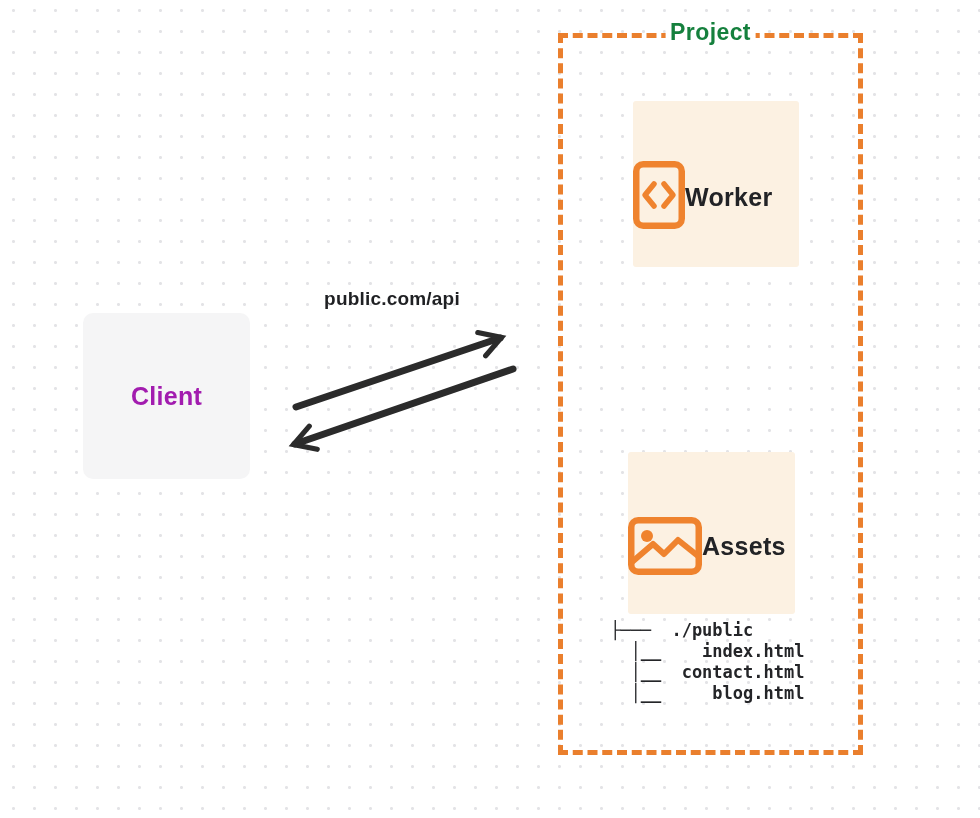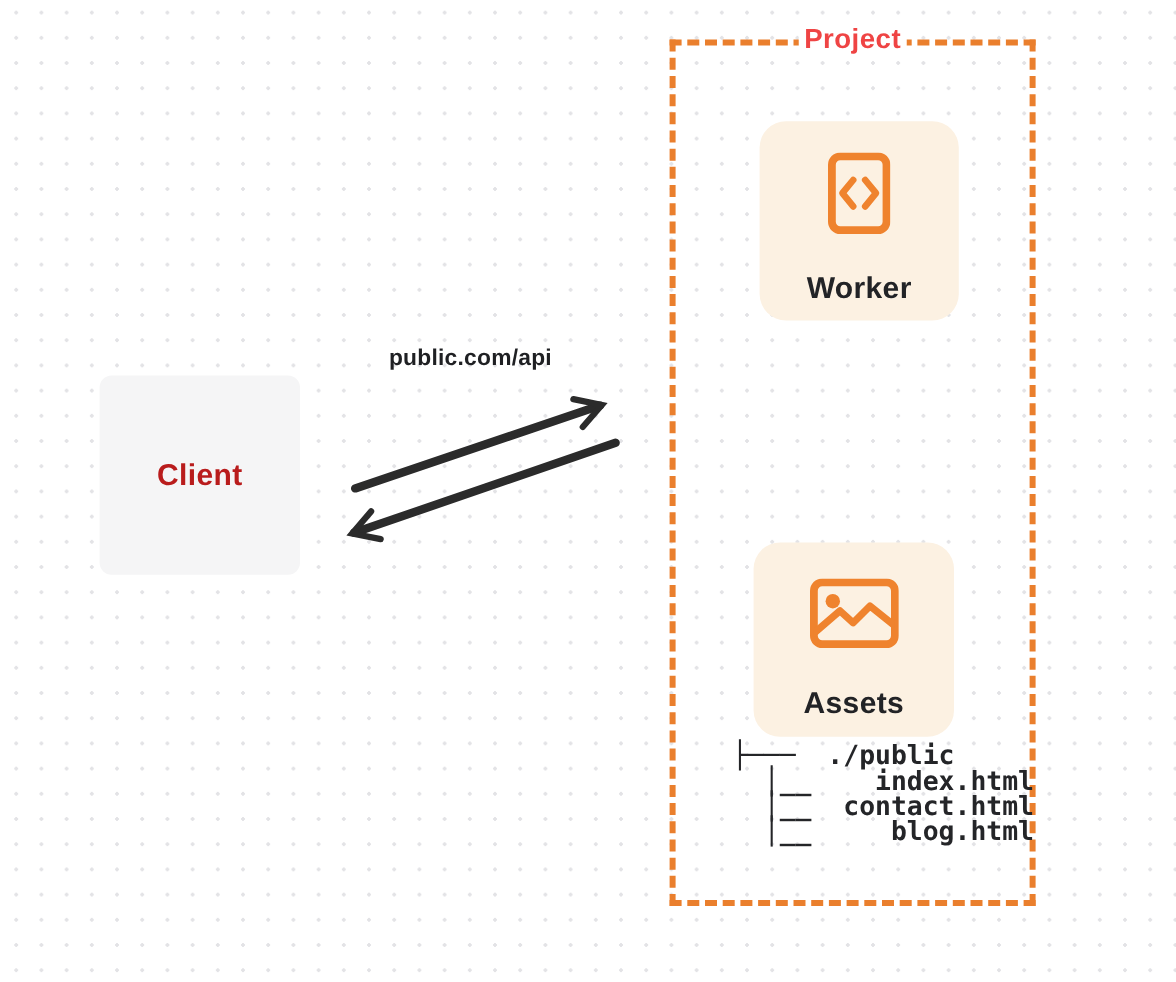--- a/index.html
+++ b/index.html
@@ -43,50 +43,50 @@
     height: 166px;
     background: #f5f5f6;
     border-radius: 10px;
     display: flex;
     align-items: center;
     justify-content: center;
   }
   .client-box .node-label {
     font-size: 25px;
     font-weight: 700;
-    color: #b91c1c;
+    color: #a21caf;
     letter-spacing: 0.3px;
   }
   .project-box {
     position: absolute;
     left: 558px;
     top: 33px;
     width: 305px;
     height: 722px;
     border: 5px dashed #ea7f2d;
   }
   .project-label {
     position: absolute;
     left: 50%;
     top: -19px;
     transform: translateX(-50%);
     background: #ffffff;
     padding: 0 5px;
     font-size: 23px;
     font-weight: 700;
-    color: #ef4444;
+    color: #15803d;
     letter-spacing: 0.4px;
     white-space: nowrap;
   }
   .node-card {
     position: absolute;
     background: #fcf1e2;
-    border-radius: 22px;
+    border-radius: 3px;
     display: flex;
-    flex-direction: column;
+    flex-direction: row;
     align-items: center;
   }
   .worker-card {
     left: 70px;
     top: 63px;
     width: 166px;
     height: 166px;
   }
   .assets-card {
     left: 65px;
@@ -102,21 +102,21 @@
     color: #222326;
     letter-spacing: 0.3px;
   }
   .worker-card .node-label { margin-top: 26px; }
   .assets-card .node-label { margin-top: 27px; }
   .file-tree {
     position: absolute;
     left: 47px;
     top: 582px;
     font-family: "DejaVu Sans Mono", monospace;
-    font-size: 22px;
+    font-size: 17px;
     font-weight: 700;
     line-height: 21px;
     color: #242528;
   }
   .file-tree .tree-line { white-space: pre; }
 </style>
 </head>
 <body>
 
 <div class="canvas">

